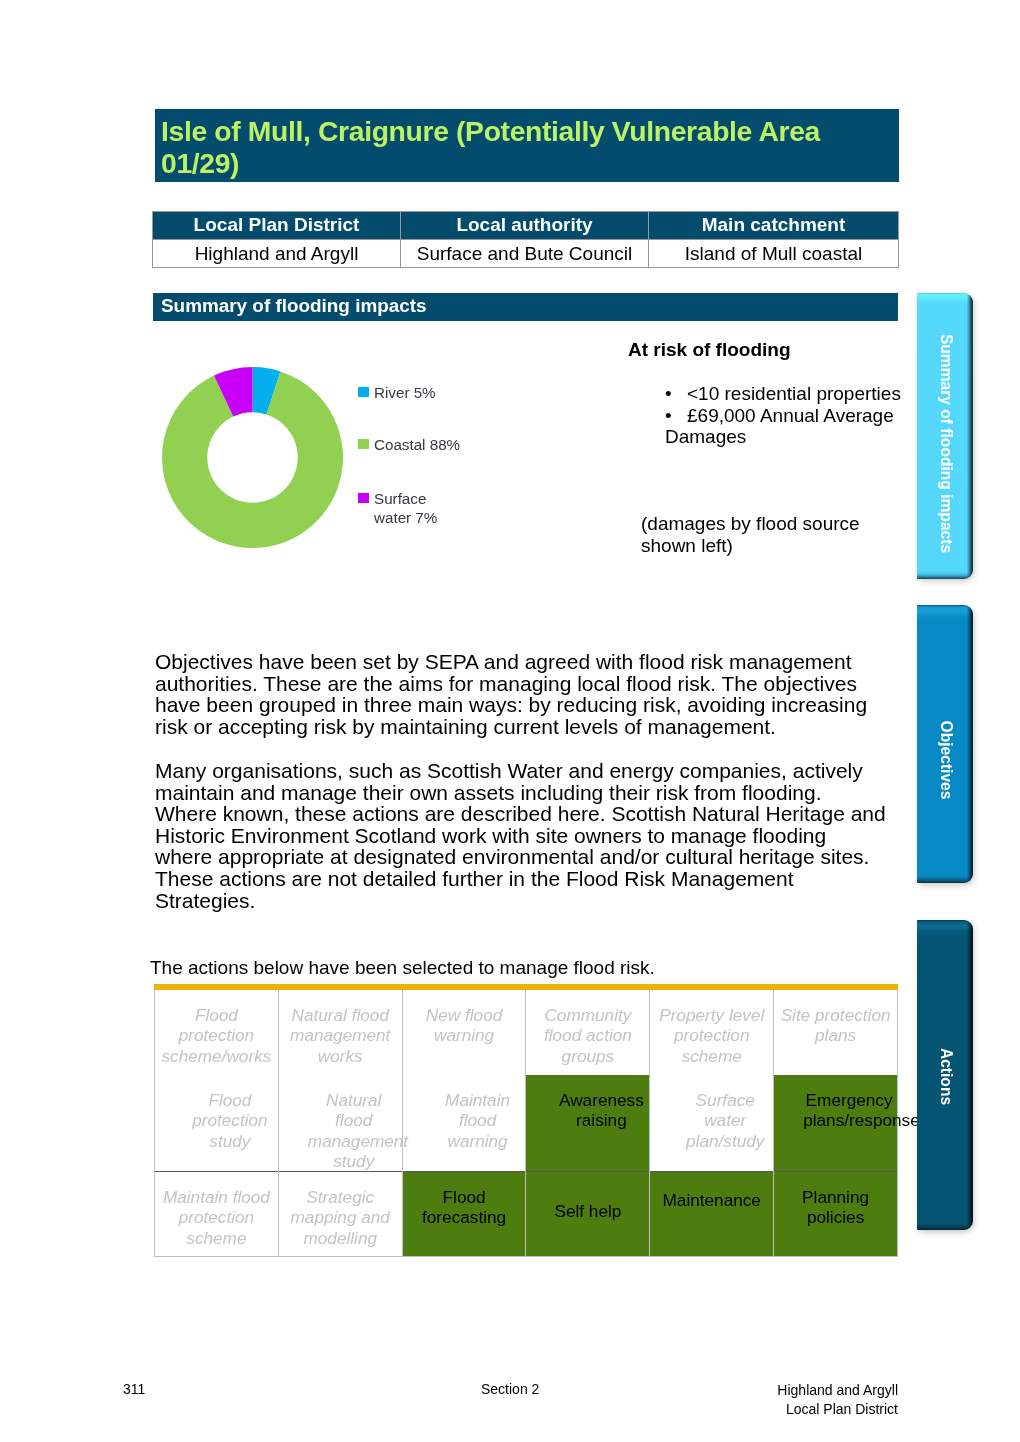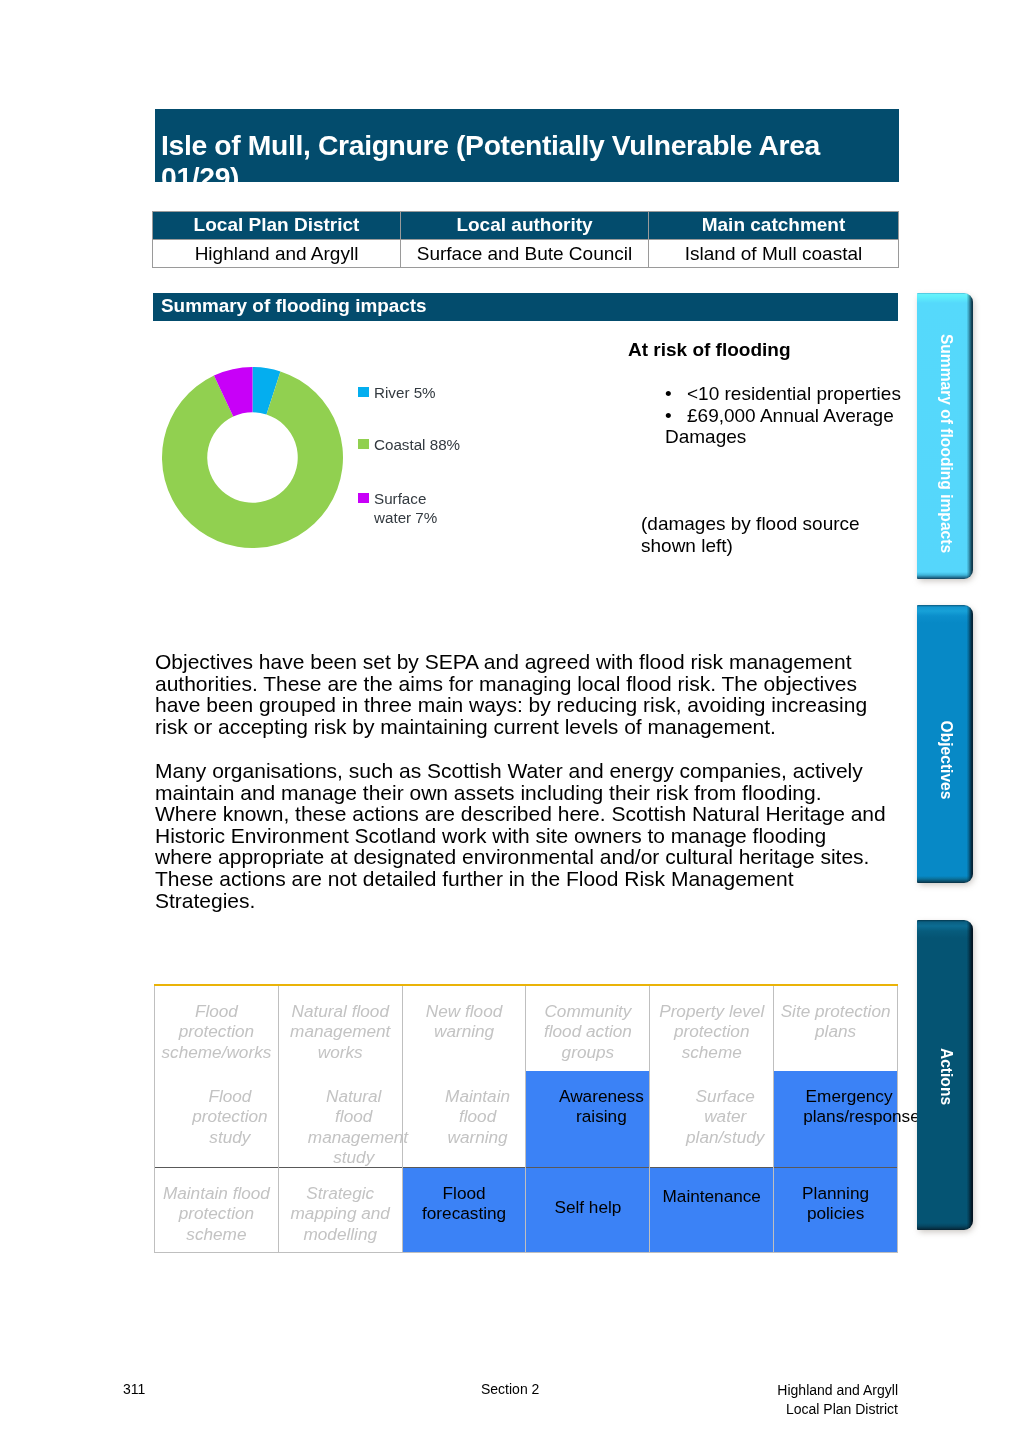--- a/index.html
+++ b/index.html
@@ -15,23 +15,22 @@
   }
   .page { position:absolute; inset:0; }
 
   
   #title-banner{
     position:absolute; left:155px; top:109px; width:744px; height:73px;
     background:#034c6d;
   }
   #title-banner .t{
     position:absolute; left:6px; top:6px; width:690px;
-    font-size:28.3px; font-weight:bold; color:#ffffff; line-height:32px;
+    font-size:28.3px; font-weight:bold; color:#bef264; line-height:32px;
     letter-spacing:-0.35px;
-    margin-top:14px;
   }
 
   
   #info-table{
     position:absolute; left:152px; top:211px; width:746px;
     border-collapse:collapse; table-layout:fixed;
   }
   #info-table th{
     background:#034c6d; color:#fff; font-size:19px; font-weight:bold;
     height:26px; text-align:center; padding:0 0 1px 0; border:1px solid #9a9a9a;
@@ -75,26 +74,26 @@
   #actions-lead{ position:absolute; left:150px; top:958px; font-size:19px; line-height:20px; }
   #actions-table{
     position:absolute; left:154px; top:984px; width:744px;
     border-collapse:collapse; table-layout:fixed;
   }
   #actions-table td{
     padding:0 2px; border-left:1px solid #bfbfbf; border-right:1px solid #bfbfbf;
     text-align:center; vertical-align:top;
     font-size:17.2px; line-height:20.3px;
   }
-  #actions-table tr.r1 td{ height:85px; border-top:2px solid #eab308; }
+  #actions-table tr.r1 td{ height:85px; border-top:6px solid #eab308; }
   #actions-table td > span{ display:block; padding-top:15px; }
   #actions-table tr.r2 td{ height:85px;padding-left:29px; }
   #actions-table tr.r3 td{ height:84px; border-top:1.6px solid #595959; border-bottom:1px solid #bfbfbf; }
   td.off{ color:#c3c3c3; font-style:italic; background:#ffffff; }
-  td.on{ color:#000000; background:#3b82f6; }
+  td.on{ color:#000000; background:#4d7c0f; }
 
   
   .side-tab{
     position:absolute; left:917px; width:56px;
     border-radius:1px 9px 9px 1px;
     overflow:hidden;
   }
   .side-tab::after{
     
     content:""; position:absolute; inset:0;
@@ -199,20 +198,21 @@
   <div id="risk-body" data-name="at-risk-bullet-list">
       <div class="b" data-name="at-risk-bullet"><span data-name="bullet-dot-icon">•</span><span data-name="at-risk-bullet-label">&lt;10 residential properties</span></div>
       <div class="b" data-name="at-risk-bullet"><span data-name="bullet-dot-icon">•</span><span data-name="at-risk-bullet-label">£69,000 Annual Average Damages</span></div>
     </div>
   <div id="risk-note" data-name="damages-note">(damages by flood source shown left)</div>
 
 
   <div class="body-par" id="obj-p1" style="top:651px" data-name="objectives-paragraph-1">Objectives have been set by SEPA and agreed with flood risk management authorities. These are the aims for managing local flood risk. The objectives have been grouped in three main ways: by reducing risk, avoiding increasing risk or accepting risk by maintaining current levels of management.</div>
   <div class="body-par" id="obj-p2" style="top:760px" data-name="objectives-paragraph-2">Many organisations, such as Scottish Water and energy companies, actively maintain and manage their own assets including their risk from flooding. Where known, these actions are described here. Scottish Natural Heritage and Historic Environment Scotland work with site owners to manage flooding where appropriate at designated environmental and/or cultural heritage sites. These actions are not detailed further in the Flood Risk Management Strategies.</div>
 
+  <div id="actions-lead" data-name="actions-lead-text">The actions below have been selected to manage flood risk.</div>
   <table id="actions-table" data-name="actions-matrix-table">
       <tbody>
         <tr class="r1" data-name="actions-row">
           <td class="off" data-name="action-cell-flood-protection-scheme-works">
             <span data-name="action-cell-label">Flood protection scheme/works</span>
           </td>
           <td class="off" data-name="action-cell-natural-flood-management-works">
             <span data-name="action-cell-label">Natural flood management works</span>
           </td>
           <td class="off" data-name="action-cell-new-flood-warning">

